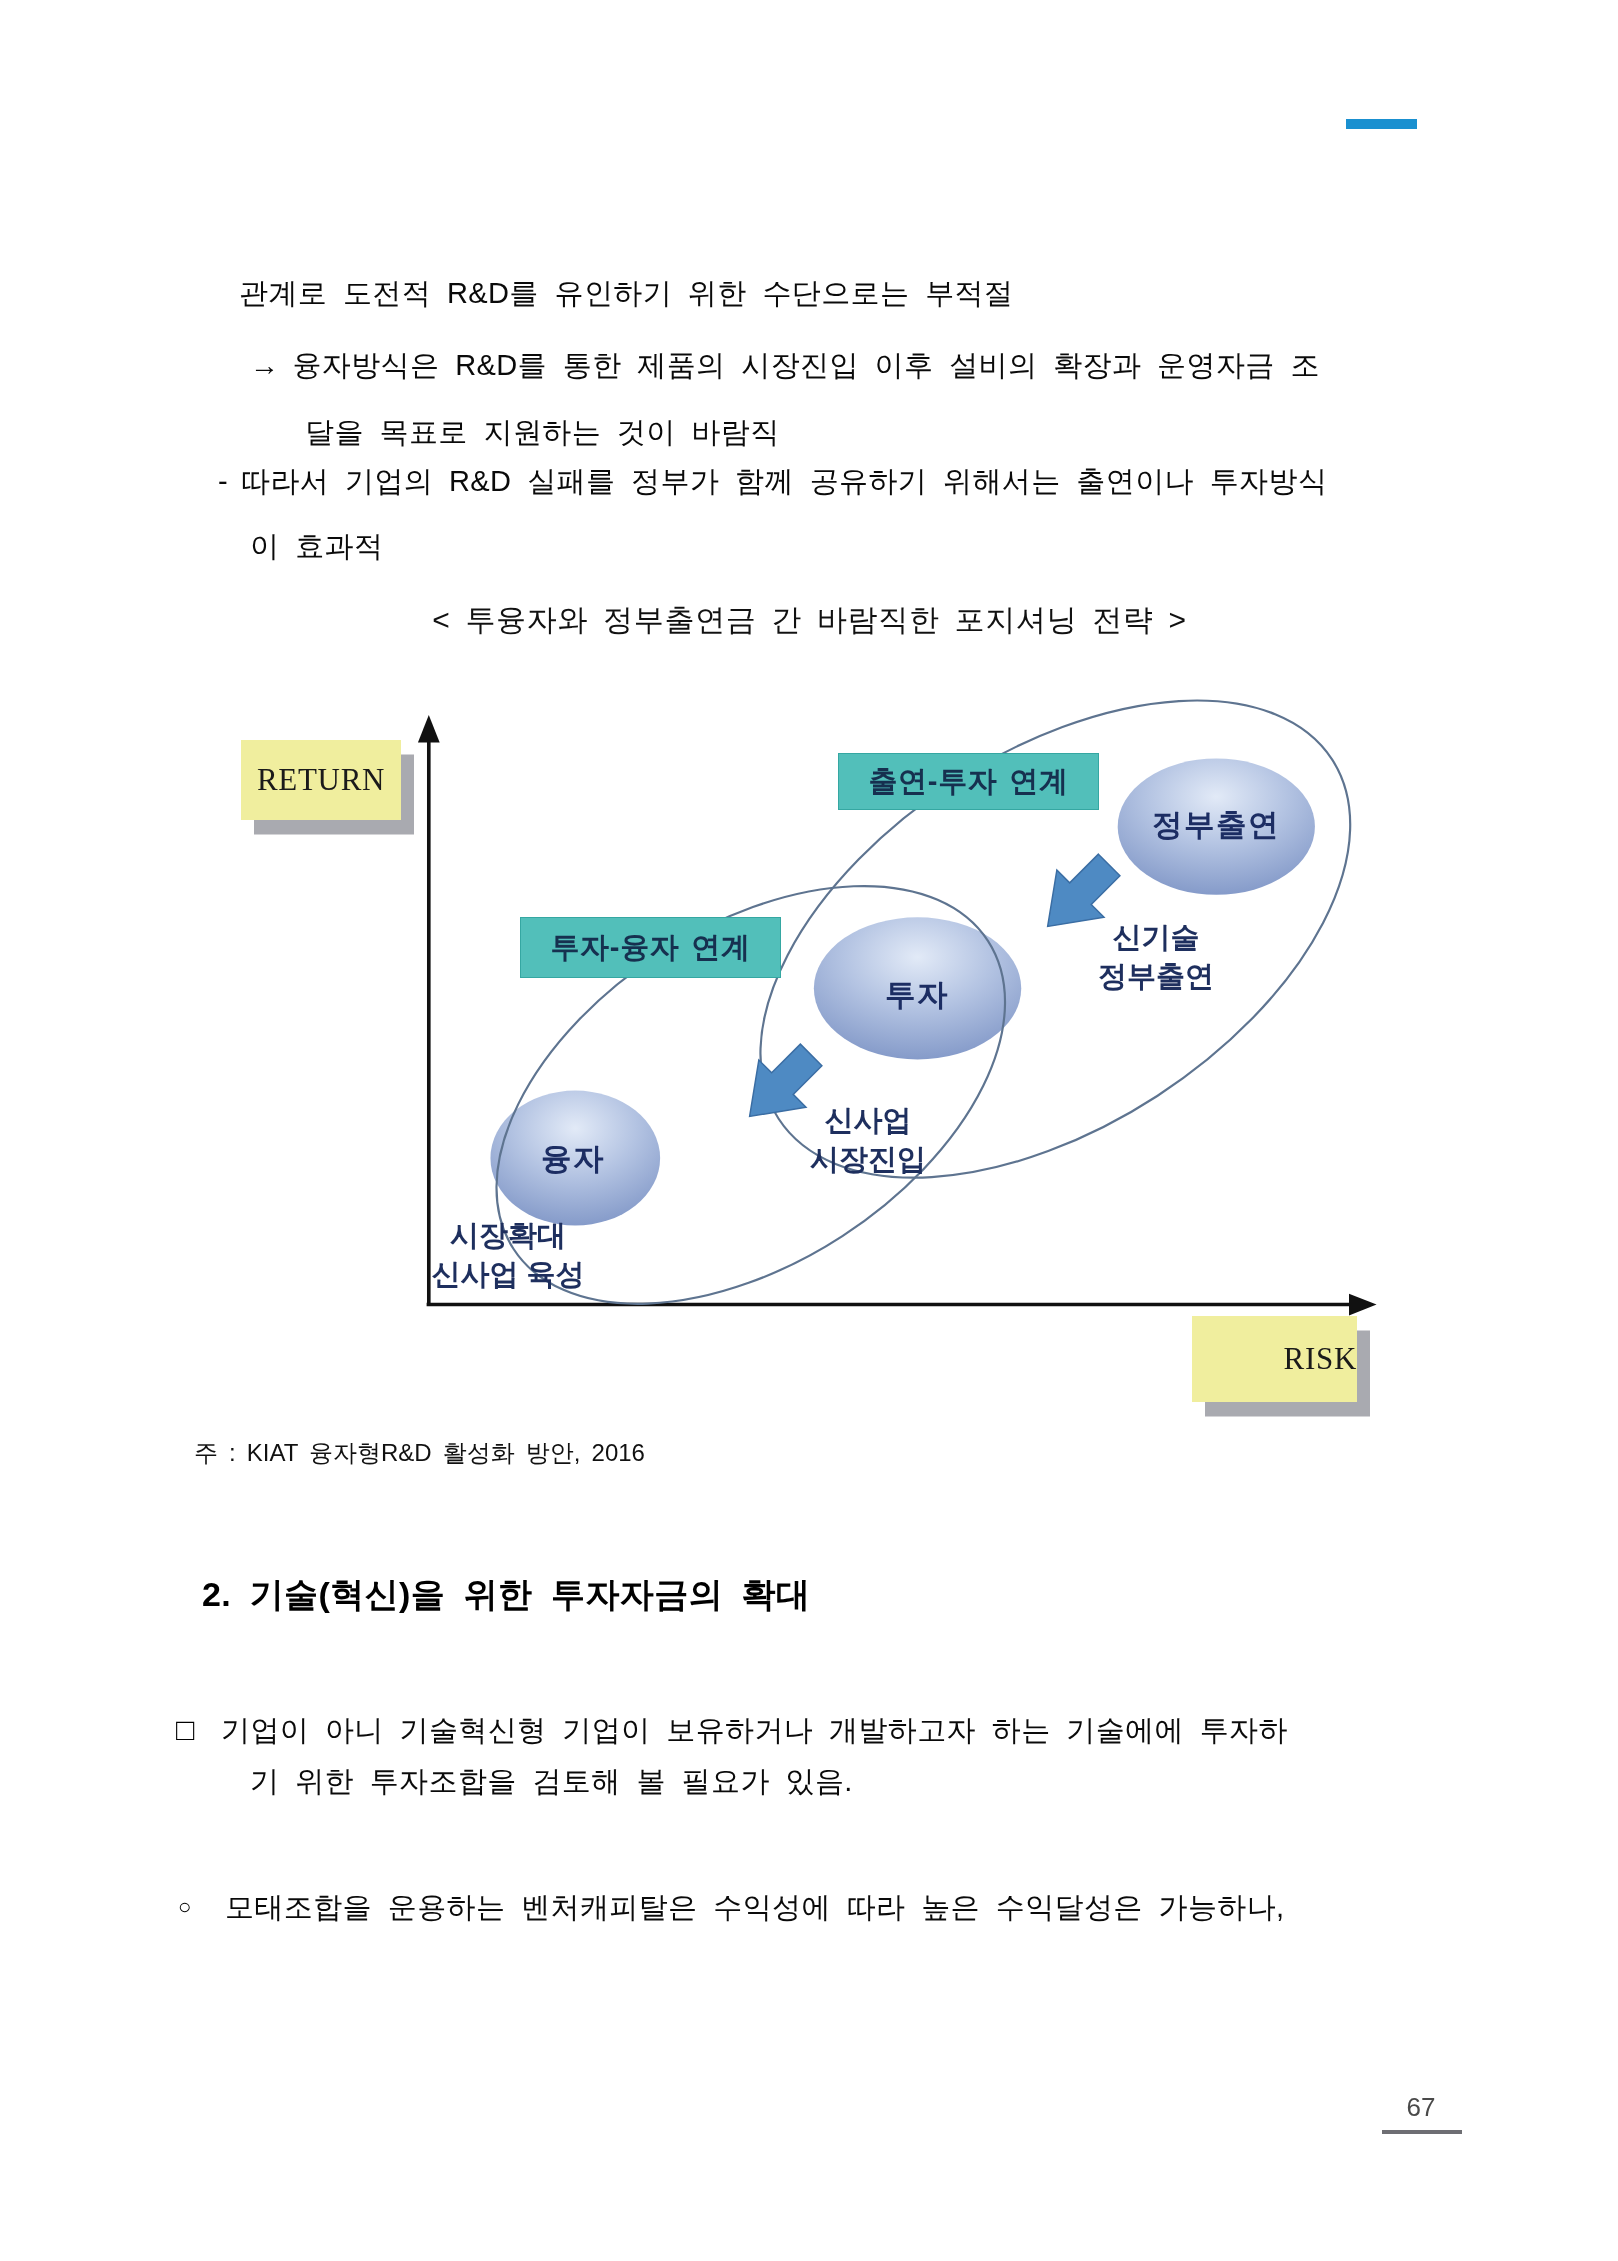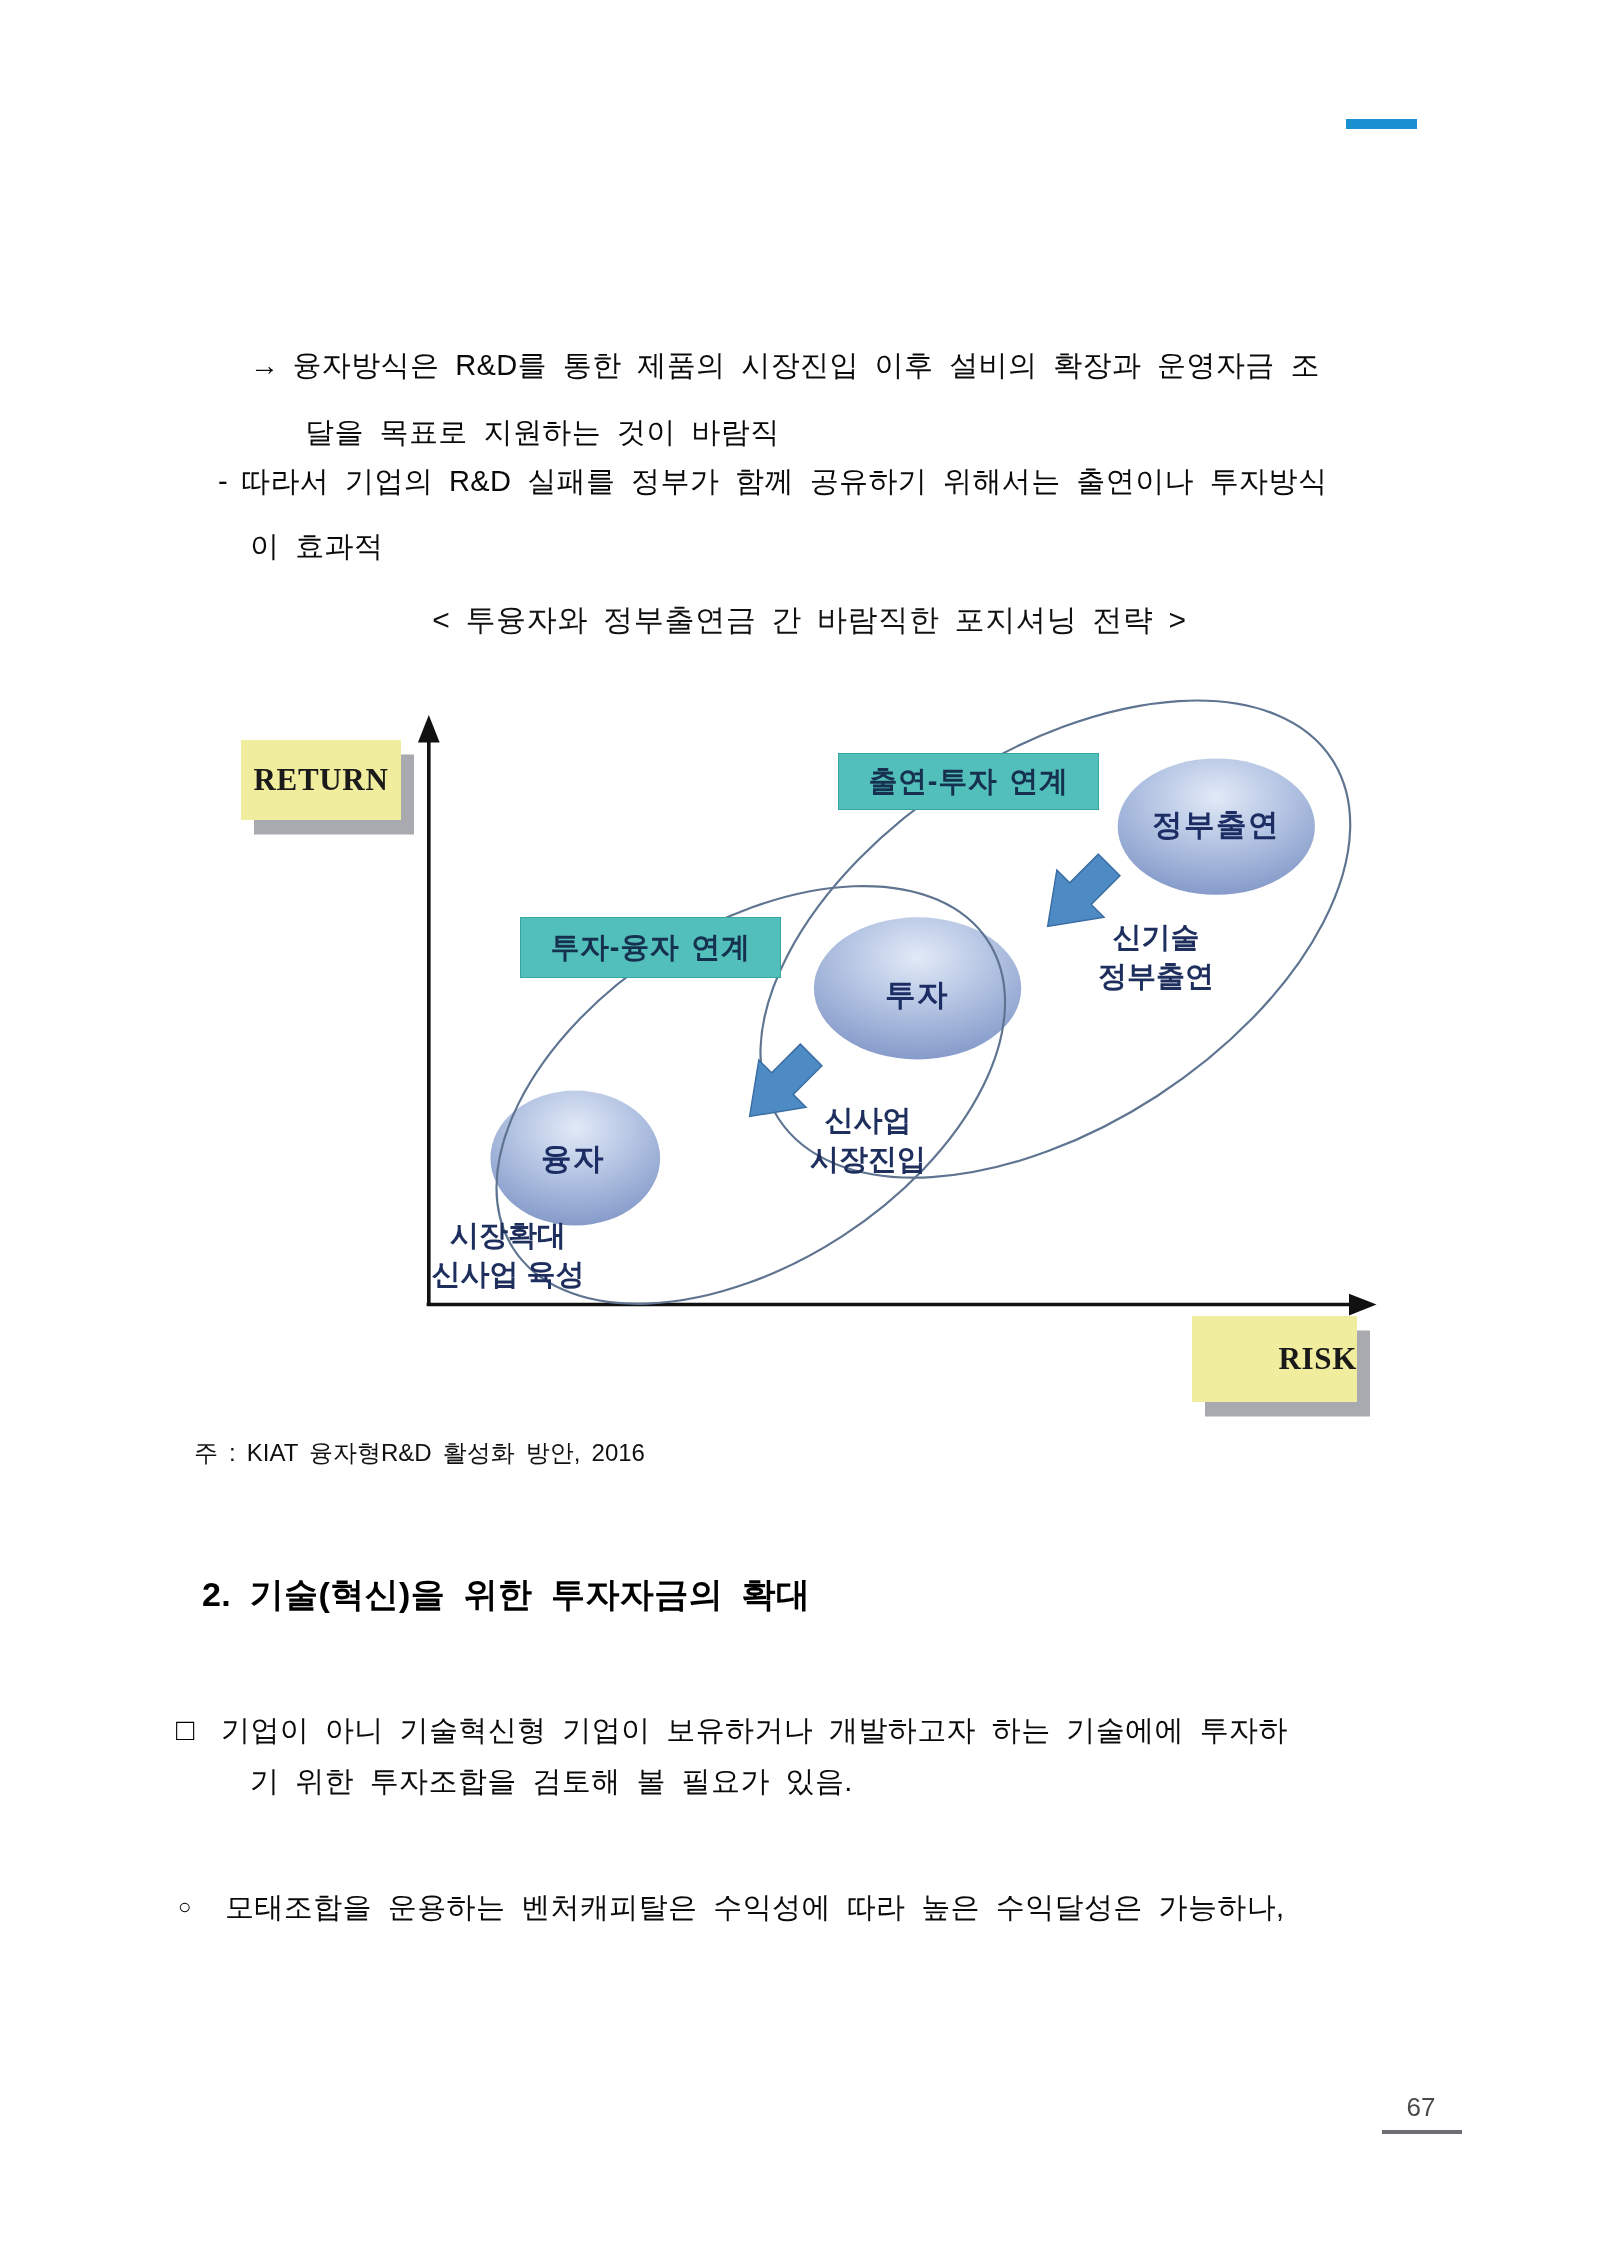--- a/index.html
+++ b/index.html
@@ -22,21 +22,21 @@
   }
   .marker{display:inline-block;margin-right:13px;}
   
   .fig-title{
     position:absolute;left:0;top:600px;width:1619px;text-align:center;
     font-size:30px;color:#111;word-spacing:5.8px;letter-spacing:0.7px;
   }
   .fig-svg{position:absolute;left:0;top:0;width:1619px;height:2261px;}
   .axisbox{
     position:absolute;background:#f0ee9e;color:#1a1a1a;text-align:center;
-    font-family:"Liberation Serif","DejaVu Serif",serif;font-weight:700;
+    font-family:"Liberation Serif","DejaVu Serif",serif;font-weight:400;
     box-shadow:13px 14.5px 0 0 #a9aab0;letter-spacing:0.7px;
   }
   .axisbox.return{left:241px;top:740px;width:160px;height:80px;font-size:31px;line-height:80px;}
   .axisbox.risk{left:1192px;top:1316px;width:165px;height:86px;font-size:31px;line-height:86px;text-align:right;}
   .tealbox{
     position:absolute;background:#52bfba;border:1.5px solid #35a7a2;
     color:#16304f;font-weight:700;font-size:29px;text-align:center;
     letter-spacing:0.7px;word-spacing:2.9px;white-space:nowrap;
   }
   .tealbox.top{left:838px;top:753px;width:259px;height:55px;line-height:55px;}
@@ -62,20 +62,21 @@
     font-size:26px;color:#4a4a4a;}
   .pagenum-rule{position:absolute;left:1382px;top:2130px;width:80px;height:4.4px;background:#6e6e73;}
 </style>
 </head>
 <body>
 
 <div class="page">
 
   <div class="hdr-bar"></div>
 
+  <div class="bodyline" style="left:239px;top:276px;">관계로 도전적 R&amp;D를 유인하기 위한 수단으로는 부적절</div>
   <div class="bodyline" style="left:305px;top:415px;">달을 목표로 지원하는 것이 바람직</div>
   <div class="bodyline" style="left:250px;top:348px;">
     <span class="marker">→</span><span>융자방식은 R&amp;D를 통한 제품의 시장진입 이후 설비의 확장과 운영자금 조</span>
   </div>
   <div class="bodyline" style="left:218px;top:464px;">
     <span class="marker">-</span><span>따라서 기업의 R&amp;D 실패를 정부가 함께 공유하기 위해서는 출연이나 투자방식</span>
   </div>
   <div class="bodyline" style="left:250px;top:529px;">이 효과적</div>
 
   <div class="fig-title">&lt; 투융자와 정부출연금 간 바람직한 포지셔닝 전략 &gt;</div>

